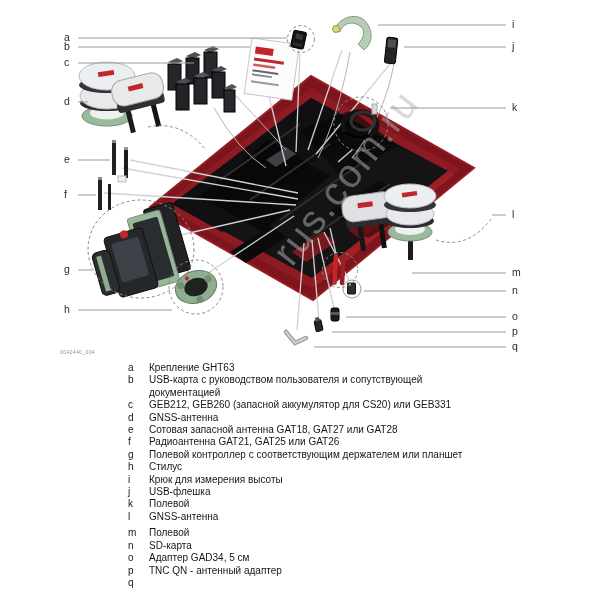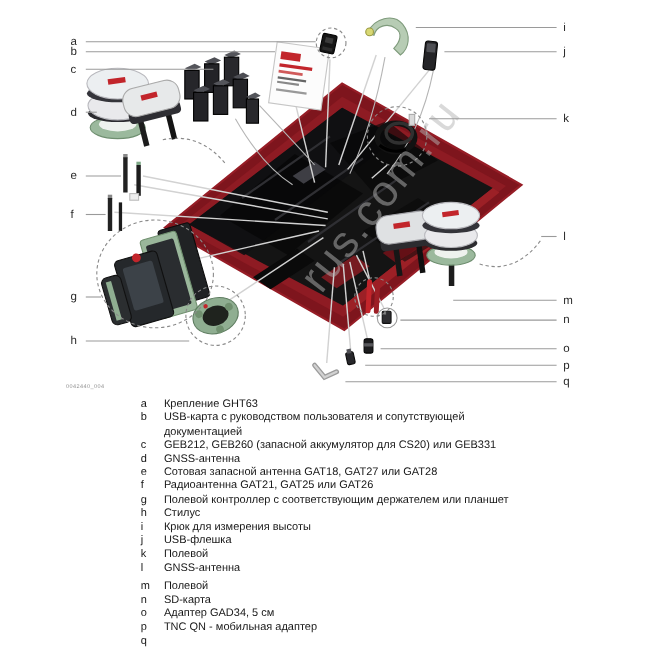--- a/index.html
+++ b/index.html
@@ -327,20 +327,20 @@
   <div class="lrow">
         <span class="lt">n</span>
         <span class="tx">SD-карта</span>
       </div>
   <div class="lrow">
         <span class="lt">o</span>
         <span class="tx">Адаптер GAD34, 5 см</span>
       </div>
   <div class="lrow">
         <span class="lt">p</span>
-        <span class="tx">TNC QN - мобильная адаптер</span>
+        <span class="tx">TNC QN - антенный адаптер</span>
       </div>
   <div class="lrow">
         <span class="lt">q</span>
       </div>
 </div>
 
 </div>
 
 </body></html>

